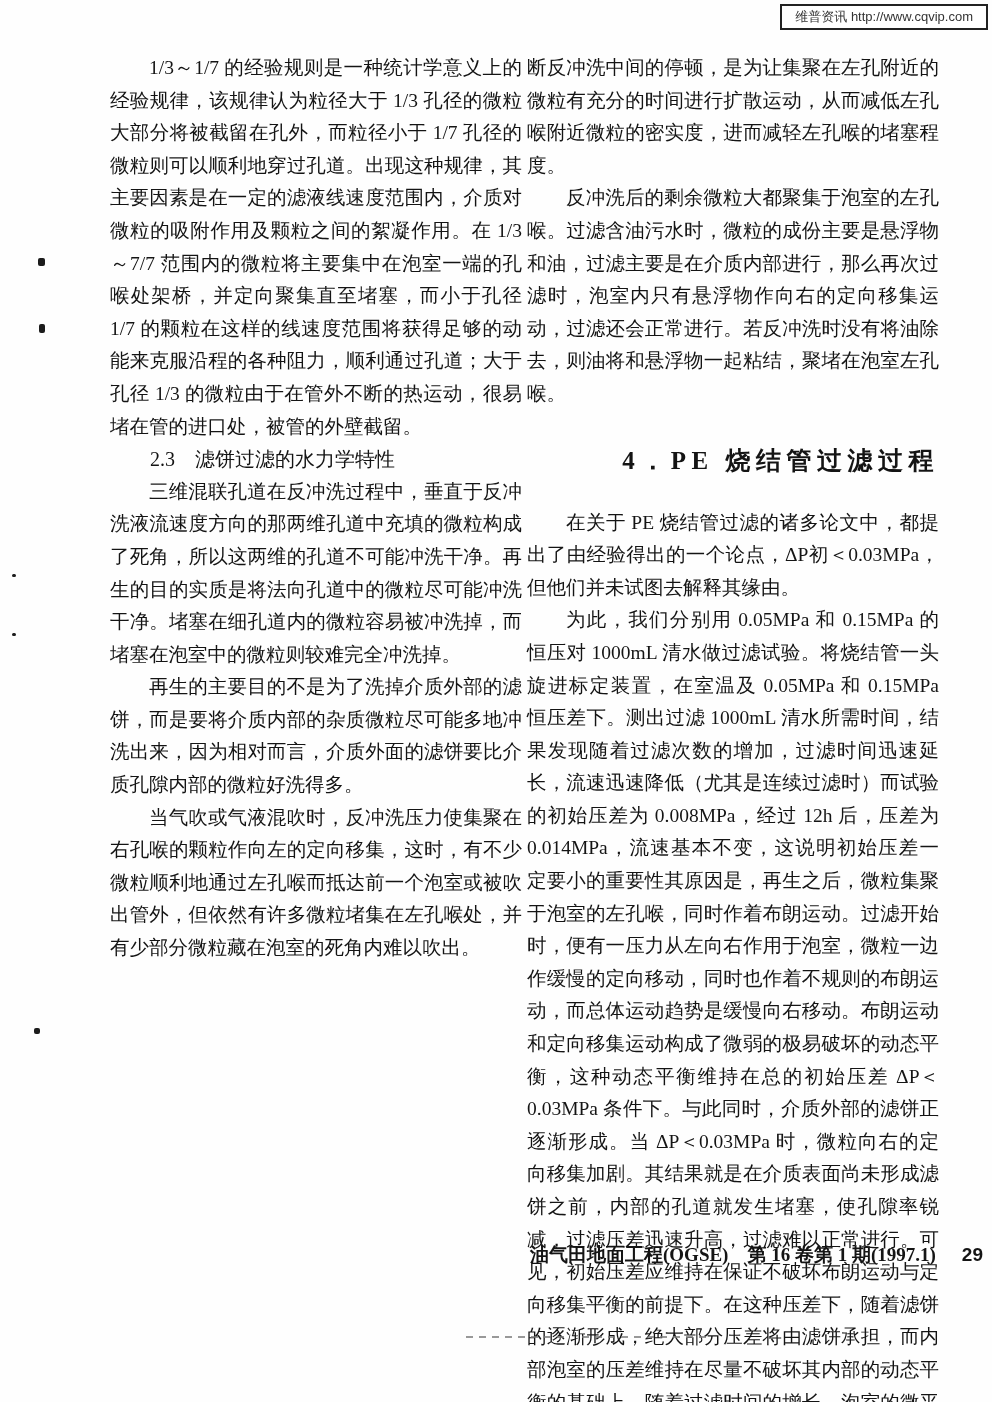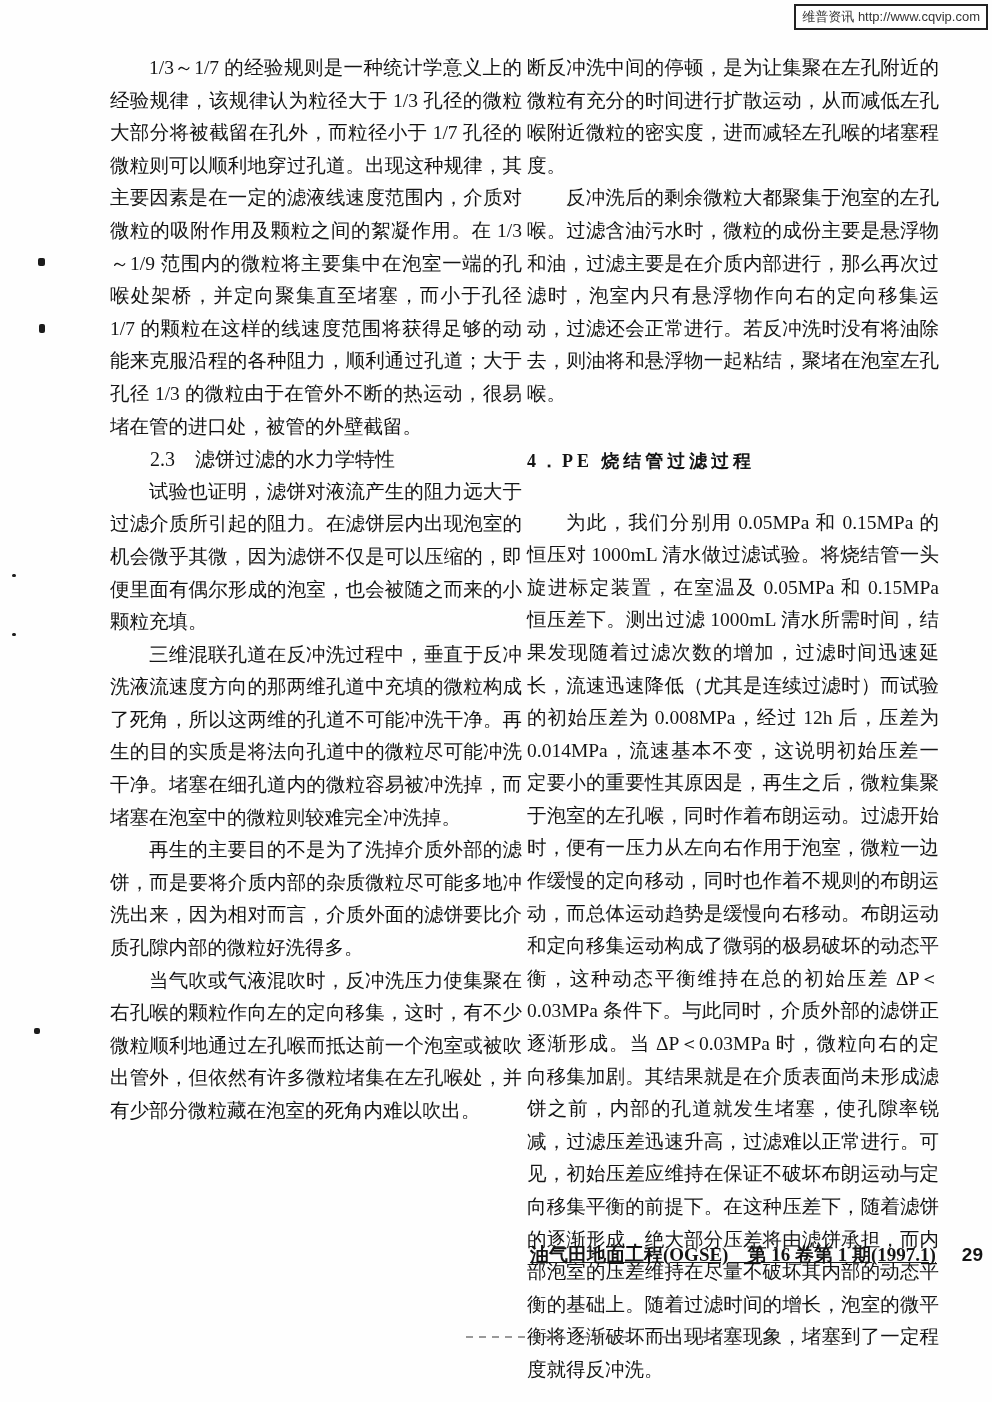--- a/index.html
+++ b/index.html
@@ -11,21 +11,21 @@
     background: #fefefe;
     color: #141414;
     font-family: "Liberation Serif", "DejaVu Serif", serif;
     overflow: hidden;
   }
   .watermark {
     position: absolute;
     top: 4px;
     right: 4px;
     border: 2px solid #222;
-    padding: 2px 6px;
+    padding: 2px 13px;
     font-size: 13px;
     font-family: "Liberation Sans", "DejaVu Sans", sans-serif;
     color: #333;
     background: #fff;
   }
   .col {
     position: absolute;
     top: 52px;
     width: 412px;
     font-size: 19.5px;
@@ -38,37 +38,36 @@
   .col p { margin: 0; text-indent: 2em; }
   .col p.no-indent { text-indent: 0; }
   .subhead {
     font-weight: normal;
     text-indent: 2em;
     margin: 0;
     font-size: 20px;
   }
   .big-head {
     font-weight: bold;
-    text-align: left;
-    font-size: 18px;
+    text-align: right;
+    font-size: 25px;
     letter-spacing: 0.22em;
     margin: 30px 0 26px 0;
     line-height: 40px;
     text-indent: 0;
   }
   .big-head .head-line { display: block; }
   .journal-footer {
     position: absolute;
     left: 530px;
     top: 1242px;
     width: 410px;
     font-weight: bold;
     font-size: 19px;
     white-space: nowrap;
-    text-decoration: underline;
   }
   .journal-footer .pageno {
     display: inline-block;
     margin-left: 26px;
     font-size: 19px;
     font-family: "Liberation Sans", "DejaVu Sans", sans-serif;
   }
   .speck {
     position: absolute;
     background: #1c1c1c;
@@ -82,35 +81,35 @@
   }
 </style>
 </head>
 <body>
 
 <div class="page">
 
   <div class="watermark">维普资讯 http://www.cqvip.com</div>
 
   <div class="col col-left">
-    <p>1/3～1/7 的经验规则是一种统计学意义上的经验规律，该规律认为粒径大于 1/3 孔径的微粒大部分将被截留在孔外，而粒径小于 1/7 孔径的微粒则可以顺利地穿过孔道。出现这种规律，其主要因素是在一定的滤液线速度范围内，介质对微粒的吸附作用及颗粒之间的絮凝作用。在 1/3～1/9 范围内的微粒将主要集中在泡室一端的孔喉处架桥，并定向聚集直至堵塞，而小于孔径 1/7 的颗粒在这样的线速度范围将获得足够的动能来克服沿程的各种阻力，顺利通过孔道；大于孔径 1/3 的微粒由于在管外不断的热运动，很易堵在管的进口处，被管的外壁截留。</p>
+    <p>1/3～1/7 的经验规则是一种统计学意义上的经验规律，该规律认为粒径大于 1/3 孔径的微粒大部分将被截留在孔外，而粒径小于 1/7 孔径的微粒则可以顺利地穿过孔道。出现这种规律，其主要因素是在一定的滤液线速度范围内，介质对微粒的吸附作用及颗粒之间的絮凝作用。在 1/3～7/7 范围内的微粒将主要集中在泡室一端的孔喉处架桥，并定向聚集直至堵塞，而小于孔径 1/7 的颗粒在这样的线速度范围将获得足够的动能来克服沿程的各种阻力，顺利通过孔道；大于孔径 1/3 的微粒由于在管外不断的热运动，很易堵在管的进口处，被管的外壁截留。</p>
     <h3 class="subhead">2.3　滤饼过滤的水力学特性</h3>
-    <p>试验也证明，滤饼对液流产生的阻力远大于过滤介质所引起的阻力。在滤饼层内出现泡室的机会微乎其微，因为滤饼不仅是可以压缩的，即便里面有偶尔形成的泡室，也会被随之而来的小颗粒充填。</p>
     <p>三维混联孔道在反冲洗过程中，垂直于反冲洗液流速度方向的那两维孔道中充填的微粒构成了死角，所以这两维的孔道不可能冲洗干净。再生的目的实质是将法向孔道中的微粒尽可能冲洗干净。堵塞在细孔道内的微粒容易被冲洗掉，而堵塞在泡室中的微粒则较难完全冲洗掉。</p>
     <p>再生的主要目的不是为了洗掉介质外部的滤饼，而是要将介质内部的杂质微粒尽可能多地冲洗出来，因为相对而言，介质外面的滤饼要比介质孔隙内部的微粒好洗得多。</p>
     <p>当气吹或气液混吹时，反冲洗压力使集聚在右孔喉的颗粒作向左的定向移集，这时，有不少微粒顺利地通过左孔喉而抵达前一个泡室或被吹出管外，但依然有许多微粒堵集在左孔喉处，并有少部分微粒藏在泡室的死角内难以吹出。</p>
 
   </div>
 
   <div class="col col-right">
     <p class="no-indent">断反冲洗中间的停顿，是为让集聚在左孔附近的微粒有充分的时间进行扩散运动，从而减低左孔喉附近微粒的密实度，进而减轻左孔喉的堵塞程度。</p>
     <p>反冲洗后的剩余微粒大都聚集于泡室的左孔喉。过滤含油污水时，微粒的成份主要是悬浮物和油，过滤主要是在介质内部进行，那么再次过滤时，泡室内只有悬浮物作向右的定向移集运动，过滤还会正常进行。若反冲洗时没有将油除去，则油将和悬浮物一起粘结，聚堵在泡室左孔喉。</p>
     <h2 class="big-head">
       <span class="head-line">4．PE 烧结管过滤过程</span>
     </h2>
+    <p>在关于 PE 烧结管过滤的诸多论文中，都提出了由经验得出的一个论点，ΔP初＜0.03MPa，但他们并未试图去解释其缘由。</p>
     <p>为此，我们分别用 0.05MPa 和 0.15MPa 的恒压对 1000mL 清水做过滤试验。将烧结管一头旋进标定装置，在室温及 0.05MPa 和 0.15MPa 恒压差下。测出过滤 1000mL 清水所需时间，结果发现随着过滤次数的增加，过滤时间迅速延长，流速迅速降低（尤其是连续过滤时）而试验的初始压差为 0.008MPa，经过 12h 后，压差为 0.014MPa，流速基本不变，这说明初始压差一定要小的重要性其原因是，再生之后，微粒集聚于泡室的左孔喉，同时作着布朗运动。过滤开始时，便有一压力从左向右作用于泡室，微粒一边作缓慢的定向移动，同时也作着不规则的布朗运动，而总体运动趋势是缓慢向右移动。布朗运动和定向移集运动构成了微弱的极易破坏的动态平衡，这种动态平衡维持在总的初始压差 ΔP＜0.03MPa 条件下。与此同时，介质外部的滤饼正逐渐形成。当 ΔP＜0.03MPa 时，微粒向右的定向移集加剧。其结果就是在介质表面尚未形成滤饼之前，内部的孔道就发生堵塞，使孔隙率锐减，过滤压差迅速升高，过滤难以正常进行。可见，初始压差应维持在保证不破坏布朗运动与定向移集平衡的前提下。在这种压差下，随着滤饼的逐渐形成，绝大部分压差将由滤饼承担，而内部泡室的压差维持在尽量不破坏其内部的动态平衡的基础上。随着过滤时间的增长，泡室的微平衡将逐渐破坏而出现堵塞现象，堵塞到了一定程度就得反冲洗。</p>
 
   </div>
 
   <div class="journal-footer">
     <span>油气田地面工程(OGSE)　第 16 卷第 1 期(1997.1)</span><span class="pageno">29</span>
   </div>
 
   <div class="speck" style="left:38px; top:258px; width:7px; height:8px;"></div>
   <div class="speck" style="left:39px; top:324px; width:6px; height:9px;"></div>

